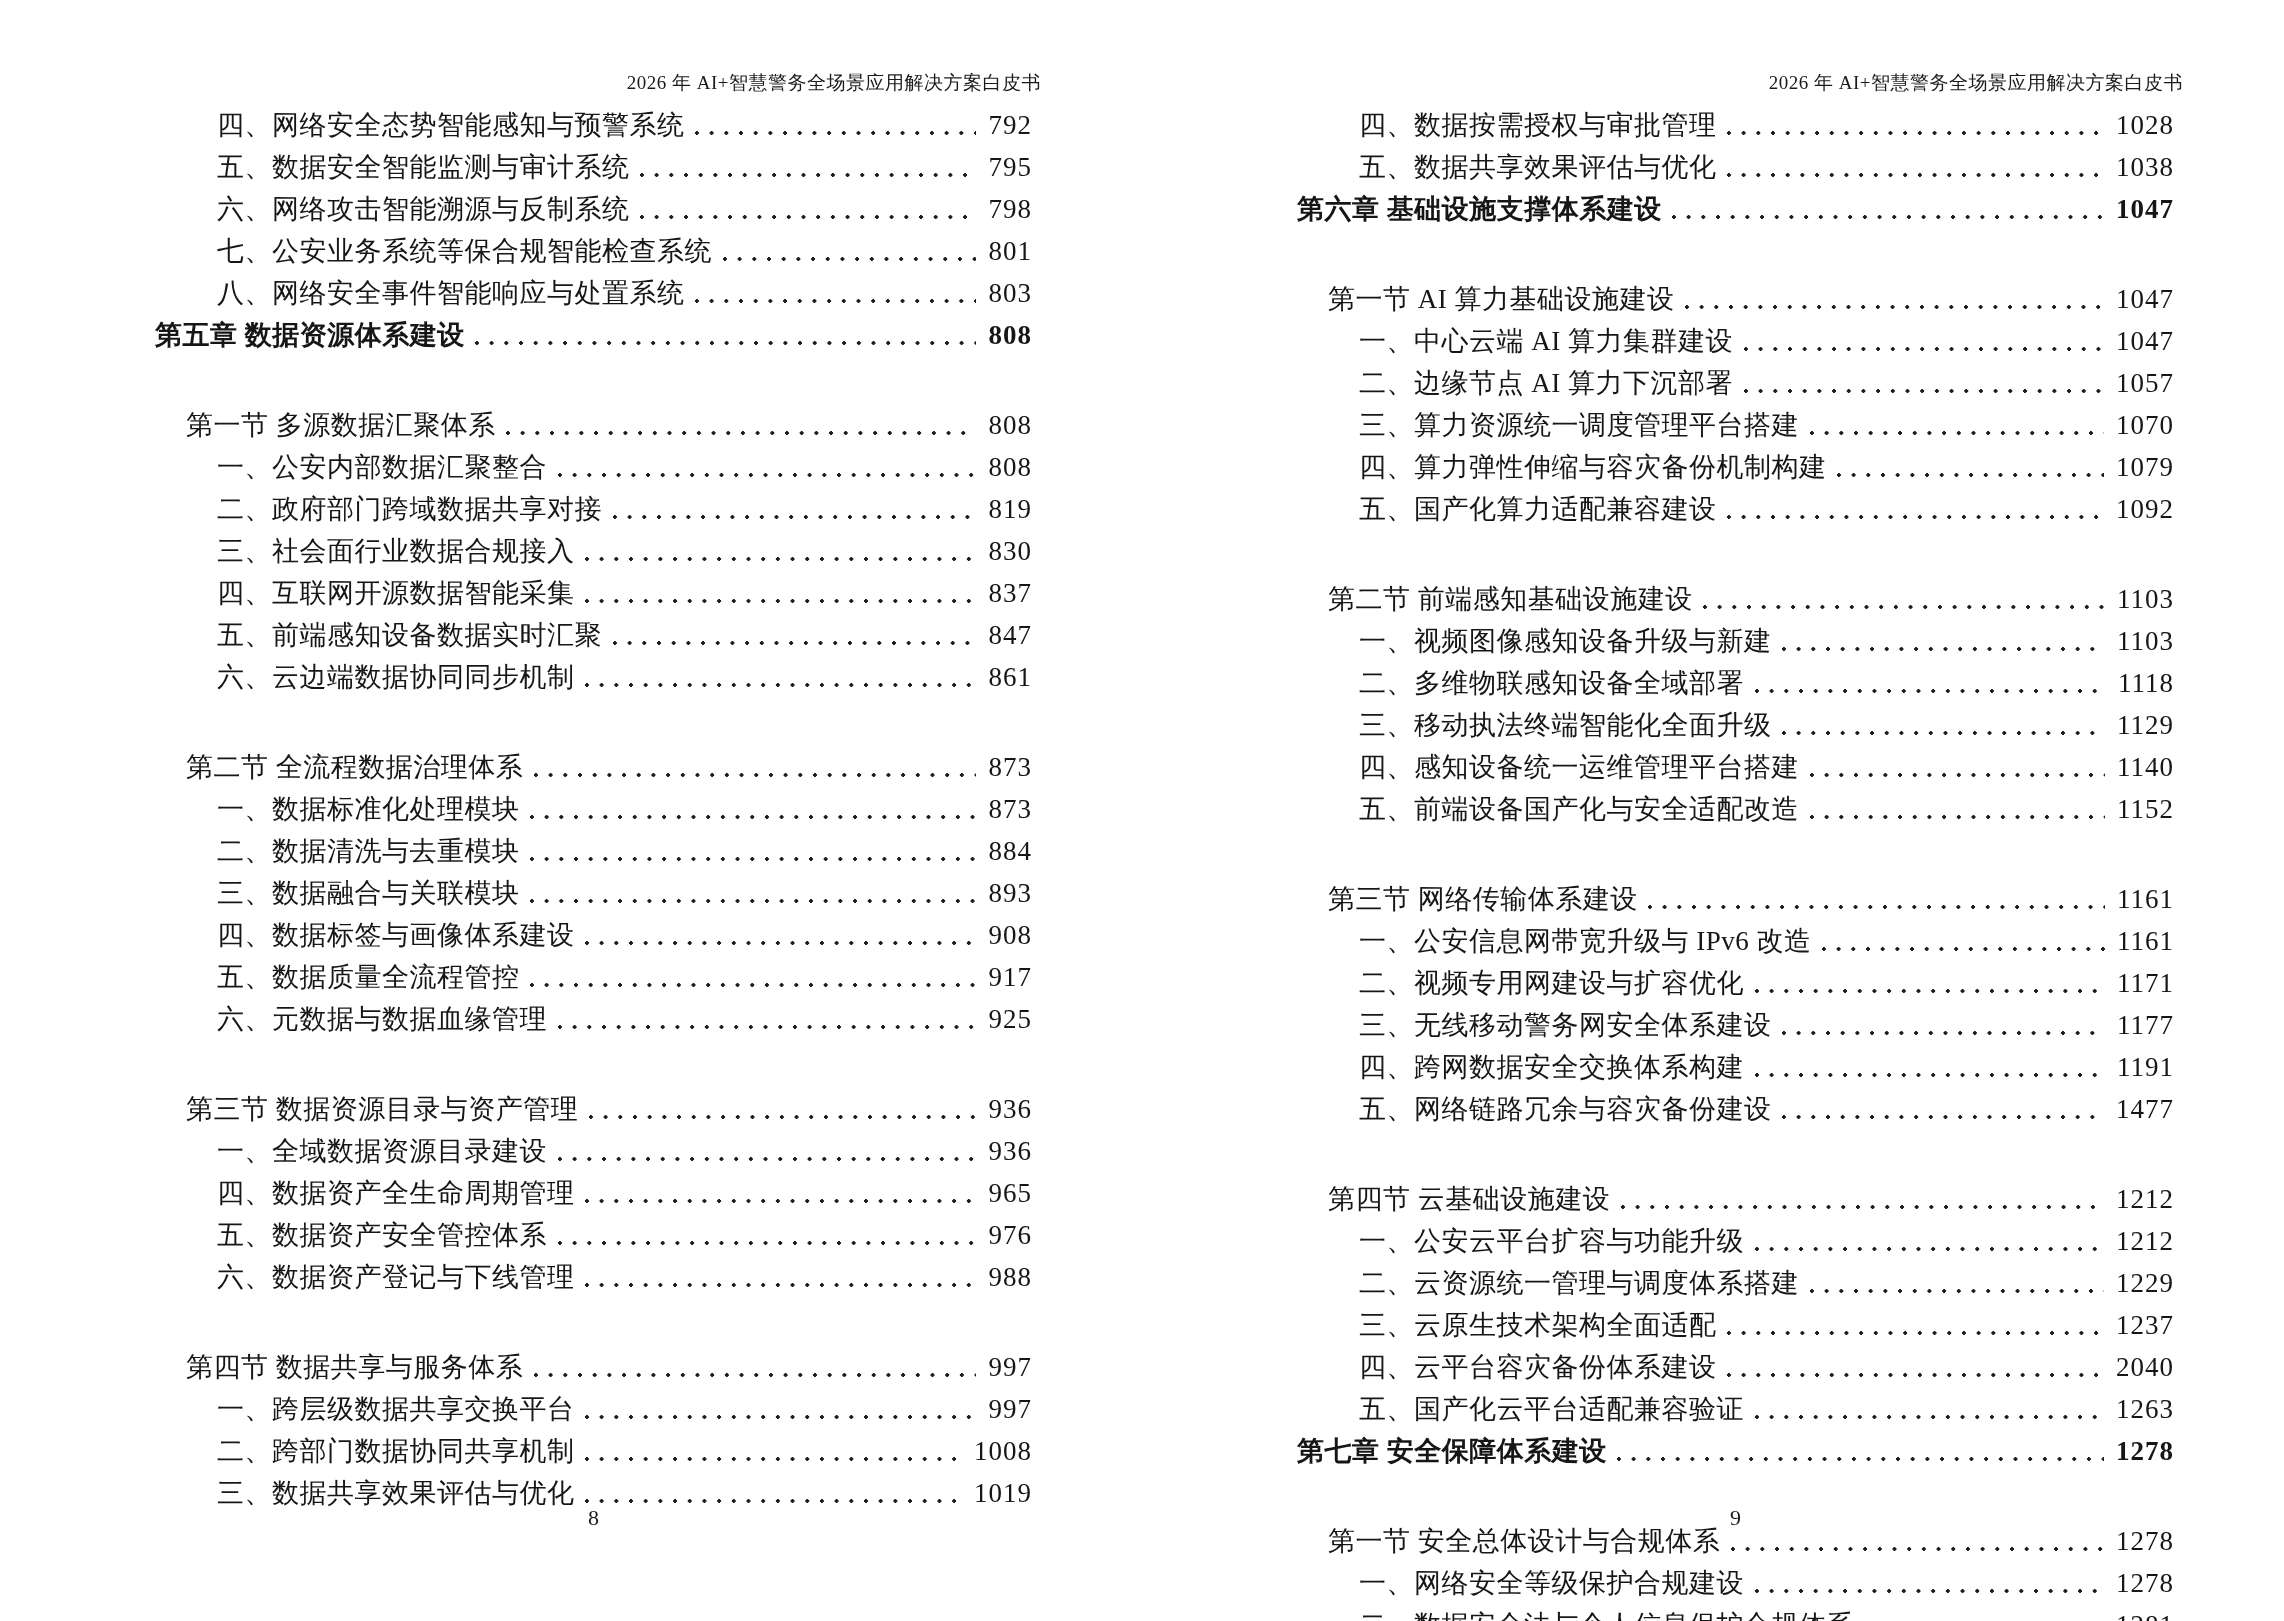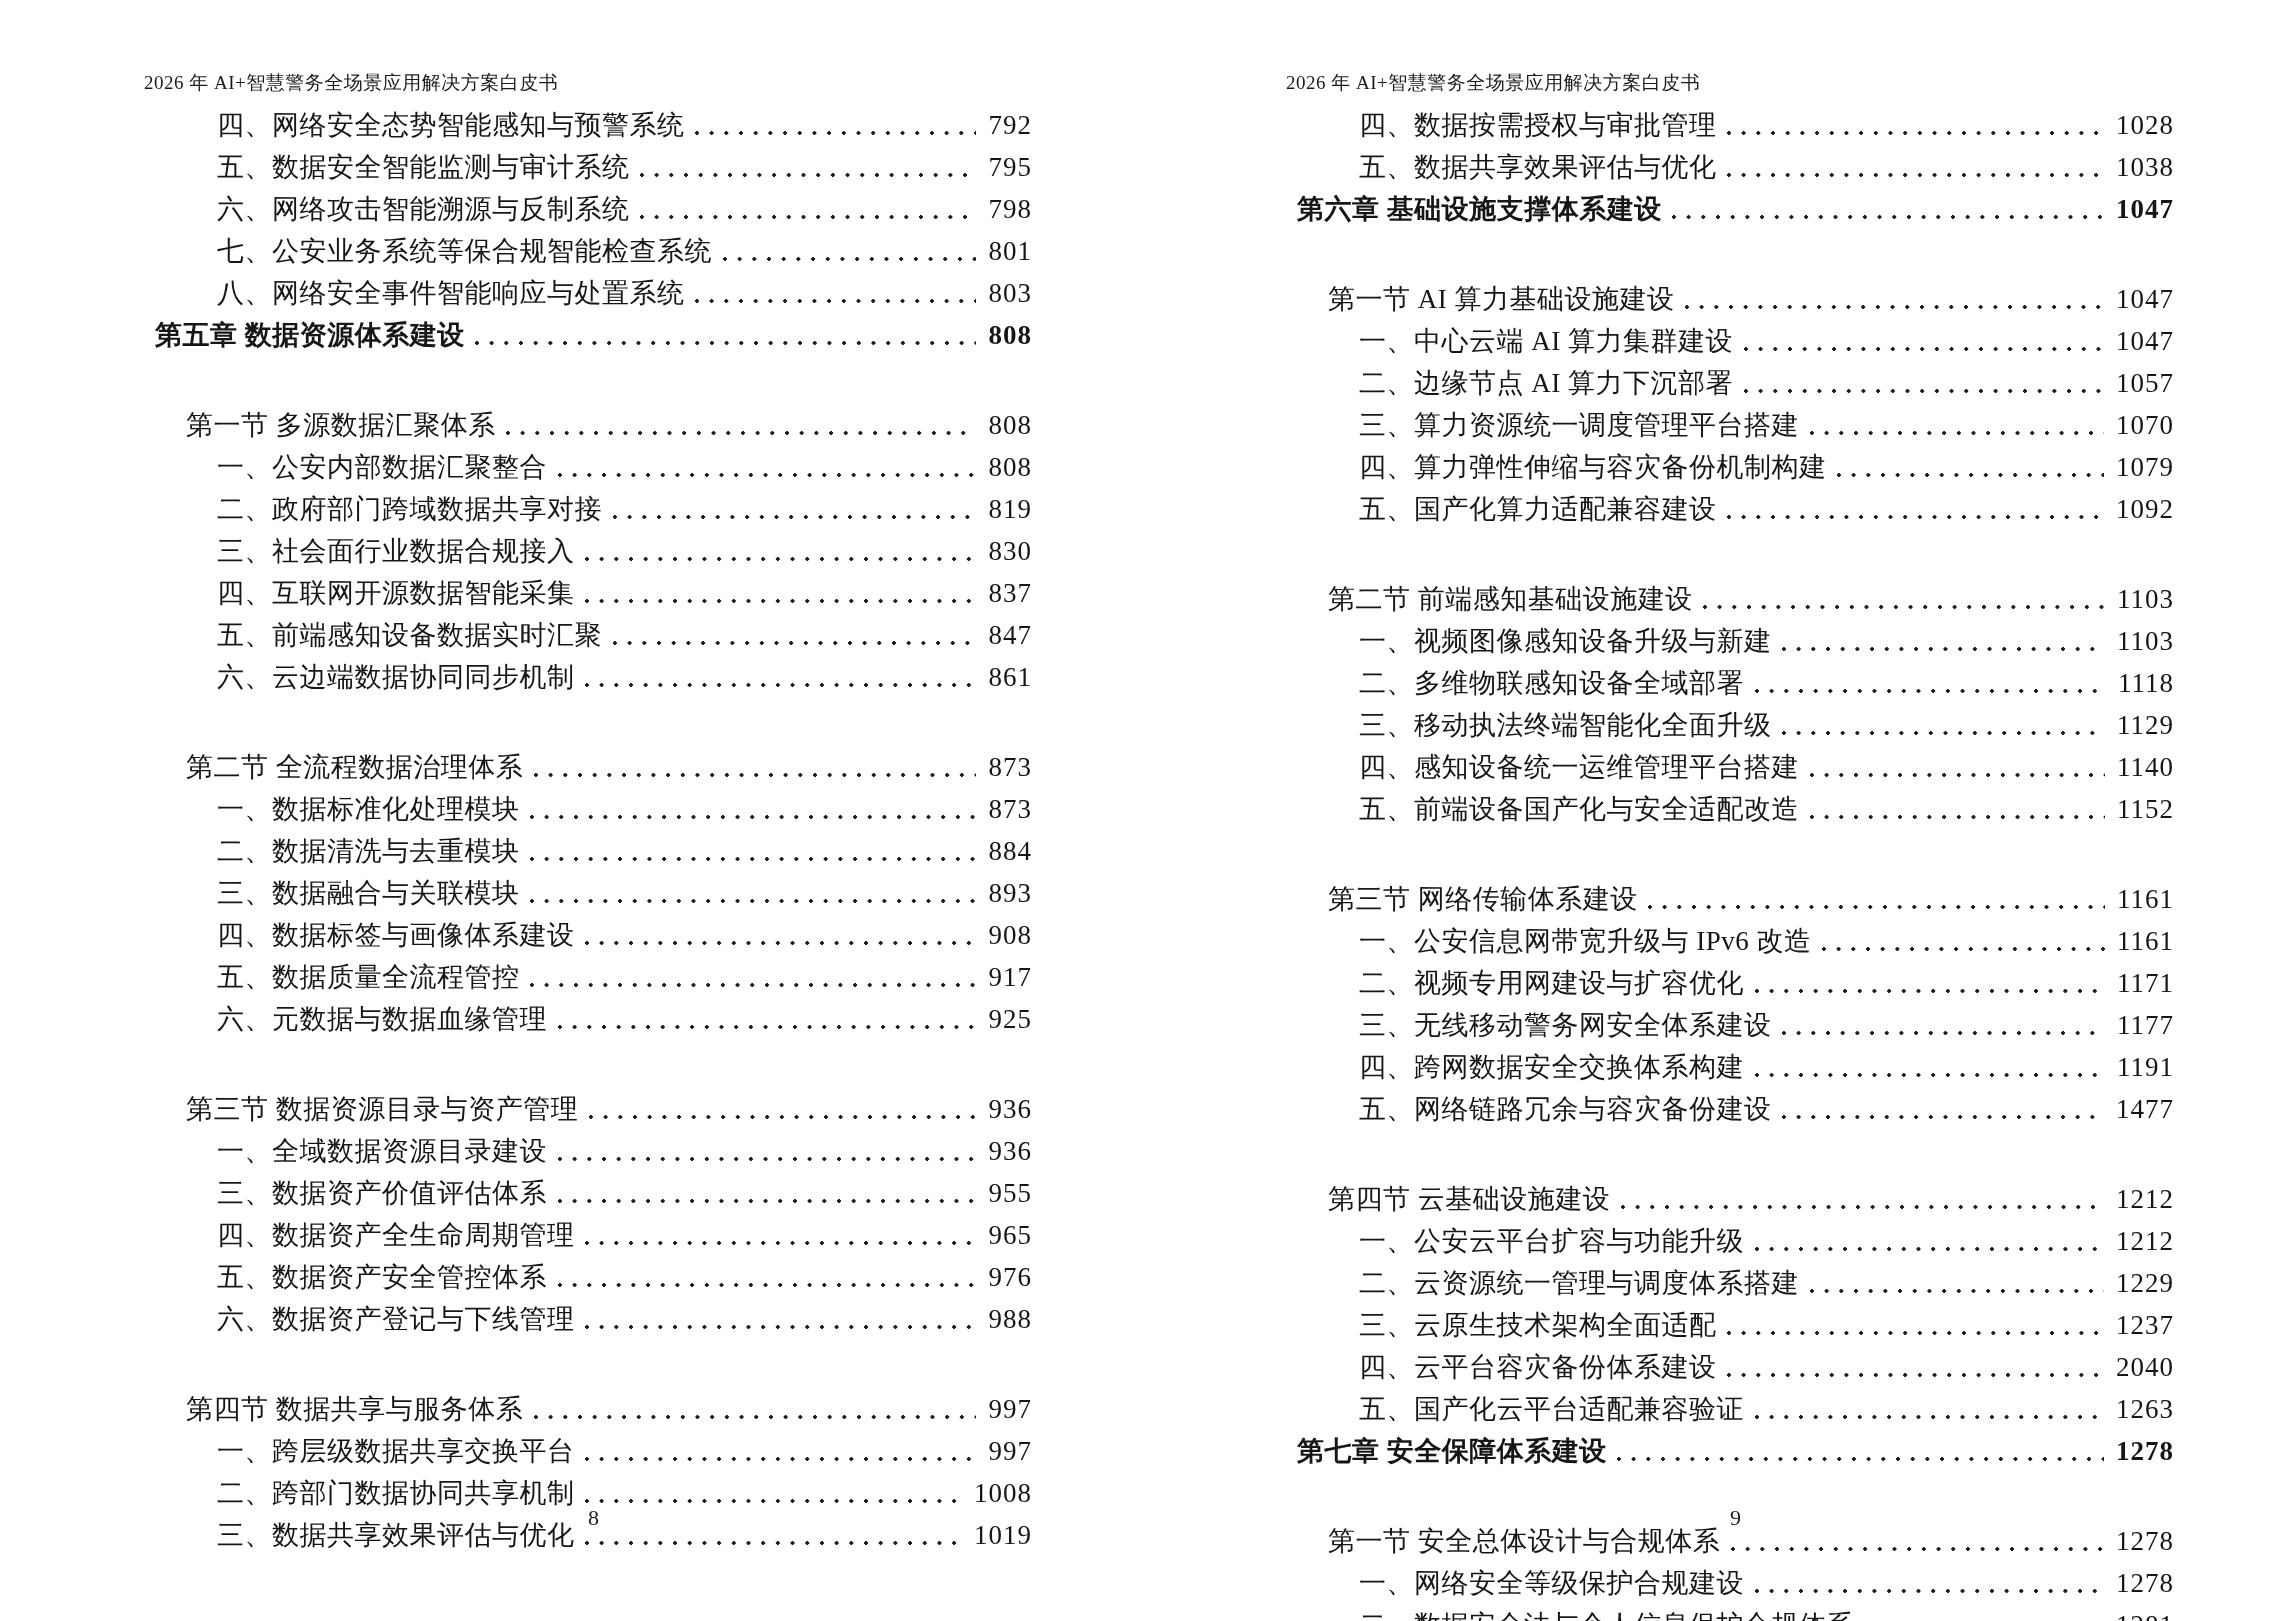--- a/index.html
+++ b/index.html
@@ -10,21 +10,21 @@
     position: relative;
     font-family: "Liberation Serif", "DejaVu Serif", serif;
     color: #161616;
   }
   .page { position: absolute; top: 0; width: 1142px; height: 1622px; background: #ffffff; }
   #page-left  { left: 0; }
   #page-right { left: 1142px; }
 
   .page-header {
     position: absolute; top: 70px; left: 144px; right: 101px;
-    text-align: left;
+    text-align: right;
     font-size: 19px;
     letter-spacing: 0.5px;
     color: #1b1b1b;
     white-space: nowrap;
   }
 
   .toc { position: absolute; top: 104px; left: 155px; right: 110px; }
 
   .toc-row {
     display: flex;
@@ -171,25 +171,20 @@
     <span class="toc-label">第三节 数据资源目录与资产管理</span>
     <span class="toc-leader"></span>
     <span class="toc-page">936</span>
   </div>
       <div class="toc-row level-item">
     <span class="toc-label">一、全域数据资源目录建设</span>
     <span class="toc-leader"></span>
     <span class="toc-page">936</span>
   </div>
       <div class="toc-row level-item">
-    <span class="toc-label">三、数据资产价值评估体系</span>
-    <span class="toc-leader"></span>
-    <span class="toc-page">955</span>
-  </div>
-      <div class="toc-row level-item">
     <span class="toc-label">四、数据资产全生命周期管理</span>
     <span class="toc-leader"></span>
     <span class="toc-page">965</span>
   </div>
       <div class="toc-row level-item">
     <span class="toc-label">五、数据资产安全管控体系</span>
     <span class="toc-leader"></span>
     <span class="toc-page">976</span>
   </div>
       <div class="toc-row level-item">

